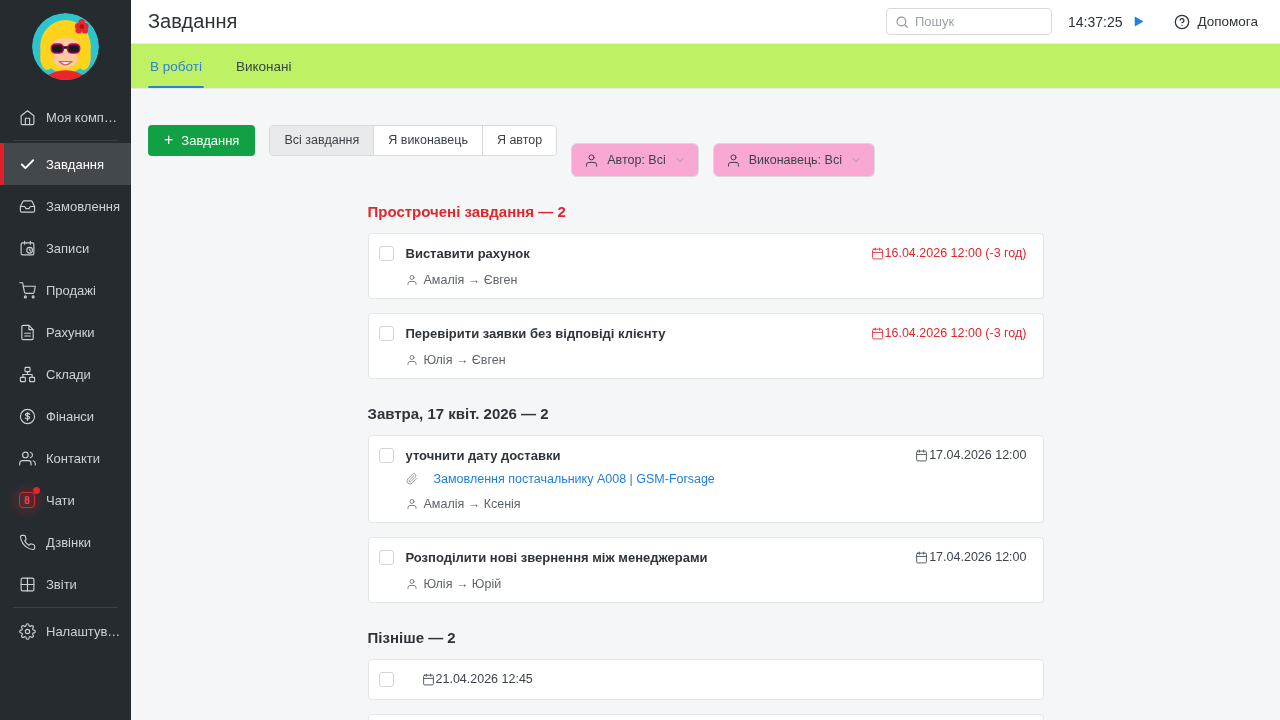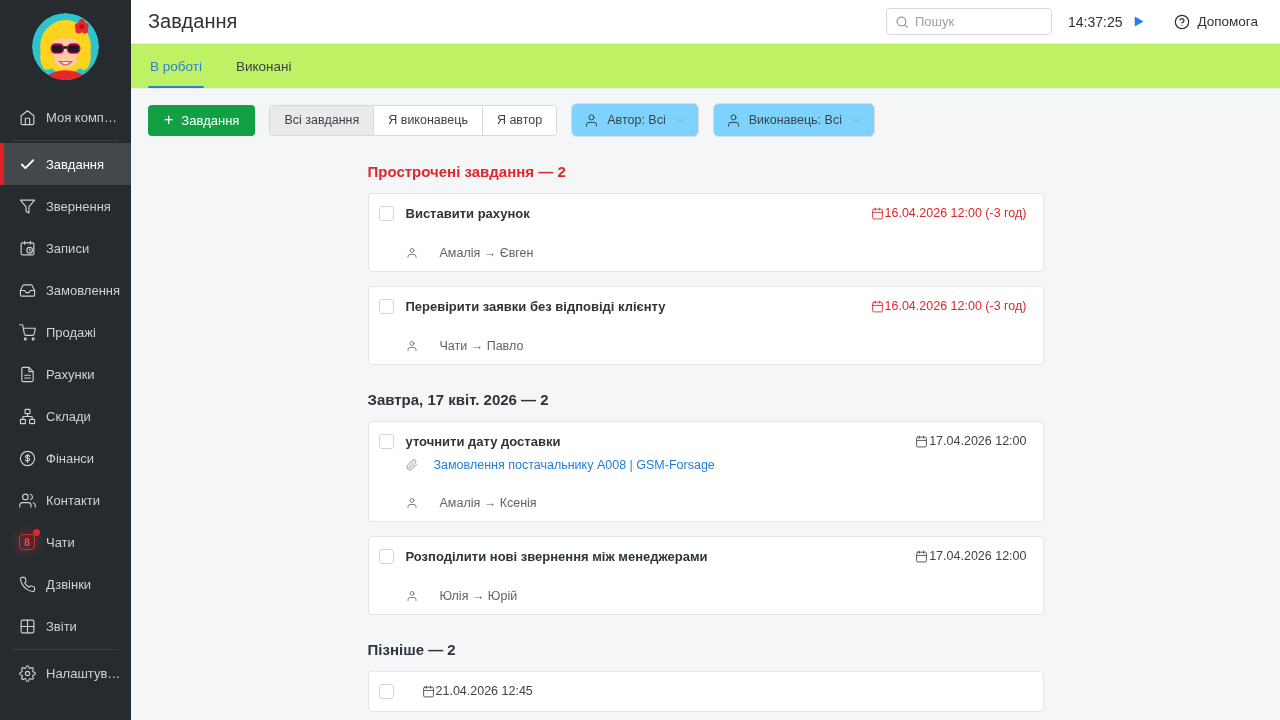--- a/index.html
+++ b/index.html
@@ -51,36 +51,36 @@
   .content { height:631px; overflow:hidden; background:#f5f6f7; }
   .toolbar { display:flex; align-items:center; gap:14px; padding:14px 0 0 17px; }
   .btn-new { height:31px; background:#12a044; color:#fff; border:none; border-radius:4px; padding:0 16px;
     font-size:13px; font-family:inherit; display:flex; align-items:center; gap:8px; cursor:pointer; }
   .btn-new .plus { font-size:16px; line-height:1; margin-top:-1px; }
   .segments { display:flex; height:31px; border:1px solid #d7dadd; border-radius:4px; overflow:hidden; background:#fff; }
   .segment { border:none; background:#fff; padding:0 14px; font-size:12.5px; color:#3c4248; font-family:inherit;
     display:flex; align-items:center; border-right:1px solid #d7dadd; cursor:pointer; }
   .segment:last-child { border-right:none; }
   .segment.active { background:#e9eaec; }
-  .filter-btn { height:31px; border:1px solid #d7dadd; border-radius:6px; background:#7dd3fc; font-family:inherit;
-    display:flex; align-items:center; gap:8px; padding:16px 12px; font-size:12.5px; color:#3c4248; cursor:pointer; }
+  .filter-btn { height:31px; border:1px solid #d7dadd; border-radius:6px; background:#f9a8d4; font-family:inherit;
+    display:flex; align-items:center; gap:8px; padding:16px 12px; font-size:12.5px; color:#3c4248; cursor:pointer;margin-top:40px; }
   .filter-btn .chev { color:#8a9097; }
 
   .sections { width:676px; margin:0 auto; }
   .section-title { font-size:15px; font-weight:bold; color:#2e343a; margin:26px 0 13px; }
   .section-title.overdue { color:#e1262c; }
   .card { background:#fff; border:1px solid #e3e6e9; border-radius:4px; padding:10px 16px 10px 10px;
     display:flex; align-items:flex-start; margin-bottom:14px; cursor:pointer; }
   .checkbox { width:15px; height:15px; border:1px solid #d2d6da; border-radius:3px; background:#fff;
     margin:2px 12px 0 0; flex-shrink:0; cursor:pointer; }
   .card-body { flex:1; min-width:0; }
   .task-title { font-size:13px; font-weight:bold; color:#2e343a; line-height:19px; }
   .task-link { margin-top:6px; display:flex; align-items:center; gap:16px; font-size:12.5px; color:#1e7fd9; line-height:16px; }
   .task-link .ic { color:#7d848b; }
-  .task-people { margin-top:22px; display:flex; align-items:center; gap:22px; font-size:12.5px; color:#5d646b; line-height:16px; }
+  .task-people { margin-top:9px; display:flex; align-items:center; gap:6px; font-size:12.5px; color:#5d646b; line-height:16px; }
   .task-due { display:flex; align-items:center; gap:1px; font-size:12.5px; color:#3d444b;
     margin-left:16px; white-space:nowrap; line-height:19px; }
   .task-due.overdue { color:#e1262c; }
   .ic svg { display:block; }
 </style>
 </head>
 <body>
 
 <div class="app">
 
@@ -134,45 +134,37 @@
           <span class="ic">
             <svg width="17" height="17" viewBox="0 0 24 24" fill="none" stroke="currentColor" stroke-width="1.6" stroke-linecap="round" stroke-linejoin="round">
               <polyline points="20 6 9 17 4 12" stroke-width="2.6"></polyline>
             </svg>
           </span>
           <span class="nav-label">Завдання</span>
         </div>
         <div class="nav-item">
           <span class="ic">
             <svg width="17" height="17" viewBox="0 0 24 24" fill="none" stroke="currentColor" stroke-width="1.6" stroke-linecap="round" stroke-linejoin="round">
-              <polygon points="22 3 2 3 10 12.5 10 19 14 21 14 12.5 22 3"></polygon>
-            </svg>
-          </span>
-          <span class="nav-label">Звернення</span>
+              <path d="M22 12h-6l-2 3h-4l-2-3H2"></path>
+              <path d="M5.45 5.11 2 12v6a2 2 0 0 0 2 2h16a2 2 0 0 0 2-2v-6l-3.45-6.89A2 2 0 0 0 16.76 4H7.24a2 2 0 0 0-1.79 1.11z"></path>
+            </svg>
+          </span>
+          <span class="nav-label">Замовлення</span>
         </div>
         <div class="nav-item">
           <span class="ic">
             <svg width="17" height="17" viewBox="0 0 24 24" fill="none" stroke="currentColor" stroke-width="1.6" stroke-linecap="round" stroke-linejoin="round">
               <rect x="3" y="4" width="18" height="17" rx="2"></rect>
               <line x1="16" y1="2" x2="16" y2="6"></line>
               <line x1="8" y1="2" x2="8" y2="6"></line>
               <circle cx="15" cy="14.5" r="4"></circle>
               <path d="M15 12.8v1.9l1.4 1"></path>
             </svg>
           </span>
           <span class="nav-label">Записи</span>
-        </div>
-        <div class="nav-item">
-          <span class="ic">
-            <svg width="17" height="17" viewBox="0 0 24 24" fill="none" stroke="currentColor" stroke-width="1.6" stroke-linecap="round" stroke-linejoin="round">
-              <path d="M22 12h-6l-2 3h-4l-2-3H2"></path>
-              <path d="M5.45 5.11 2 12v6a2 2 0 0 0 2 2h16a2 2 0 0 0 2-2v-6l-3.45-6.89A2 2 0 0 0 16.76 4H7.24a2 2 0 0 0-1.79 1.11z"></path>
-            </svg>
-          </span>
-          <span class="nav-label">Замовлення</span>
         </div>
         <div class="nav-item">
           <span class="ic">
             <svg width="17" height="17" viewBox="0 0 24 24" fill="none" stroke="currentColor" stroke-width="1.6" stroke-linecap="round" stroke-linejoin="round">
               <circle cx="9" cy="21" r="1.4"></circle>
               <circle cx="20" cy="21" r="1.4"></circle>
               <path d="M1 1h4l2.68 13.39a2 2 0 0 0 2 1.61h9.72a2 2 0 0 0 2-1.61L23 6H6"></path>
             </svg>
           </span>
           <span class="nav-label">Продажі</span>
@@ -373,21 +365,21 @@
             <span class="checkbox"></span>
             <div class="card-body">
               <div class="task-title">Перевірити заявки без відповіді клієнту</div>
               <div class="task-people">
                 <span class="ic">
                   <svg width="12" height="12" viewBox="0 0 24 24" fill="none" stroke="currentColor" stroke-width="1.6" stroke-linecap="round" stroke-linejoin="round">
                     <path d="M20 21v-2a4 4 0 0 0-4-4H8a4 4 0 0 0-4 4v2"></path>
                     <circle cx="12" cy="7" r="4"></circle>
                   </svg>
                 </span>
-                <span>Чати → Павло</span>
+                <span>Юлія → Євген</span>
               </div>
             </div>
             <div class="task-due overdue">
               <span class="ic">
                 <svg width="13" height="13" viewBox="0 0 24 24" fill="none" stroke="currentColor" stroke-width="1.6" stroke-linecap="round" stroke-linejoin="round">
                   <rect x="3" y="4" width="18" height="18" rx="2"></rect>
                   <line x1="16" y1="2" x2="16" y2="6"></line>
                   <line x1="8" y1="2" x2="8" y2="6"></line>
                   <line x1="3" y1="10" x2="21" y2="10"></line>
                 </svg>

